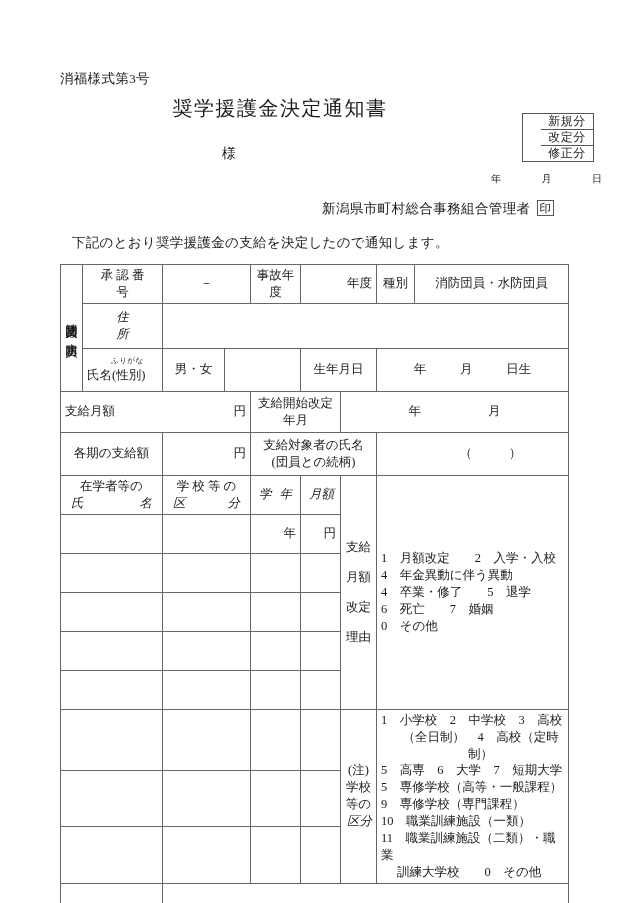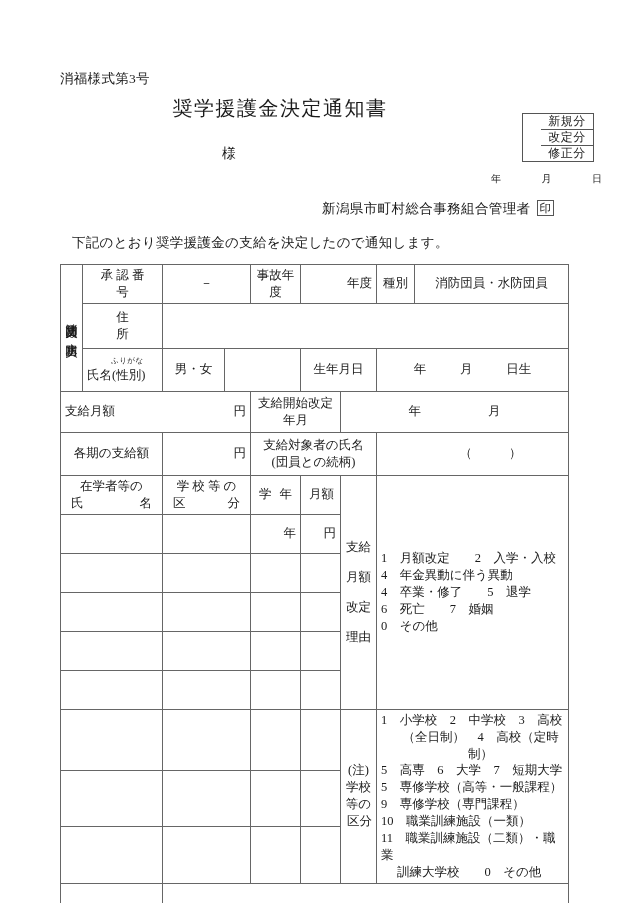--- a/index.html
+++ b/index.html
@@ -138,20 +138,21 @@
     letter-spacing: 1px;
     font-size: 12px;
     line-height: 1;
   }
 
   
   .spread {
     display: flex;
     justify-content: space-between;
     padding: 0 6px;
+    font-style: italic;
   }
   .spread-n {
     display: flex;
     justify-content: space-between;
     padding: 0 10px;
   }
 
   .ruby-cell { line-height: 1.05; padding-left: 6px; }
   .ruby-top {
     font-size: 7.5px;

